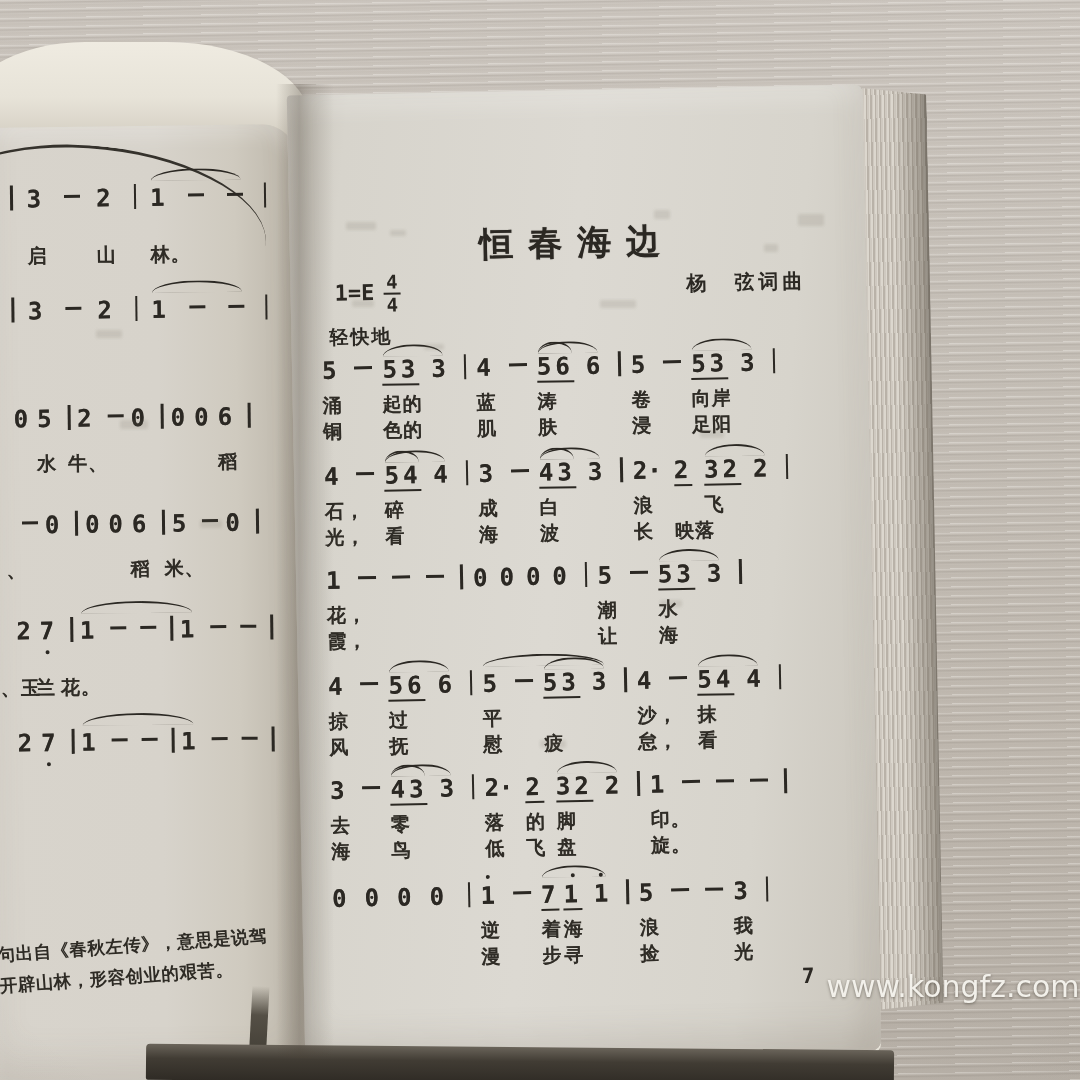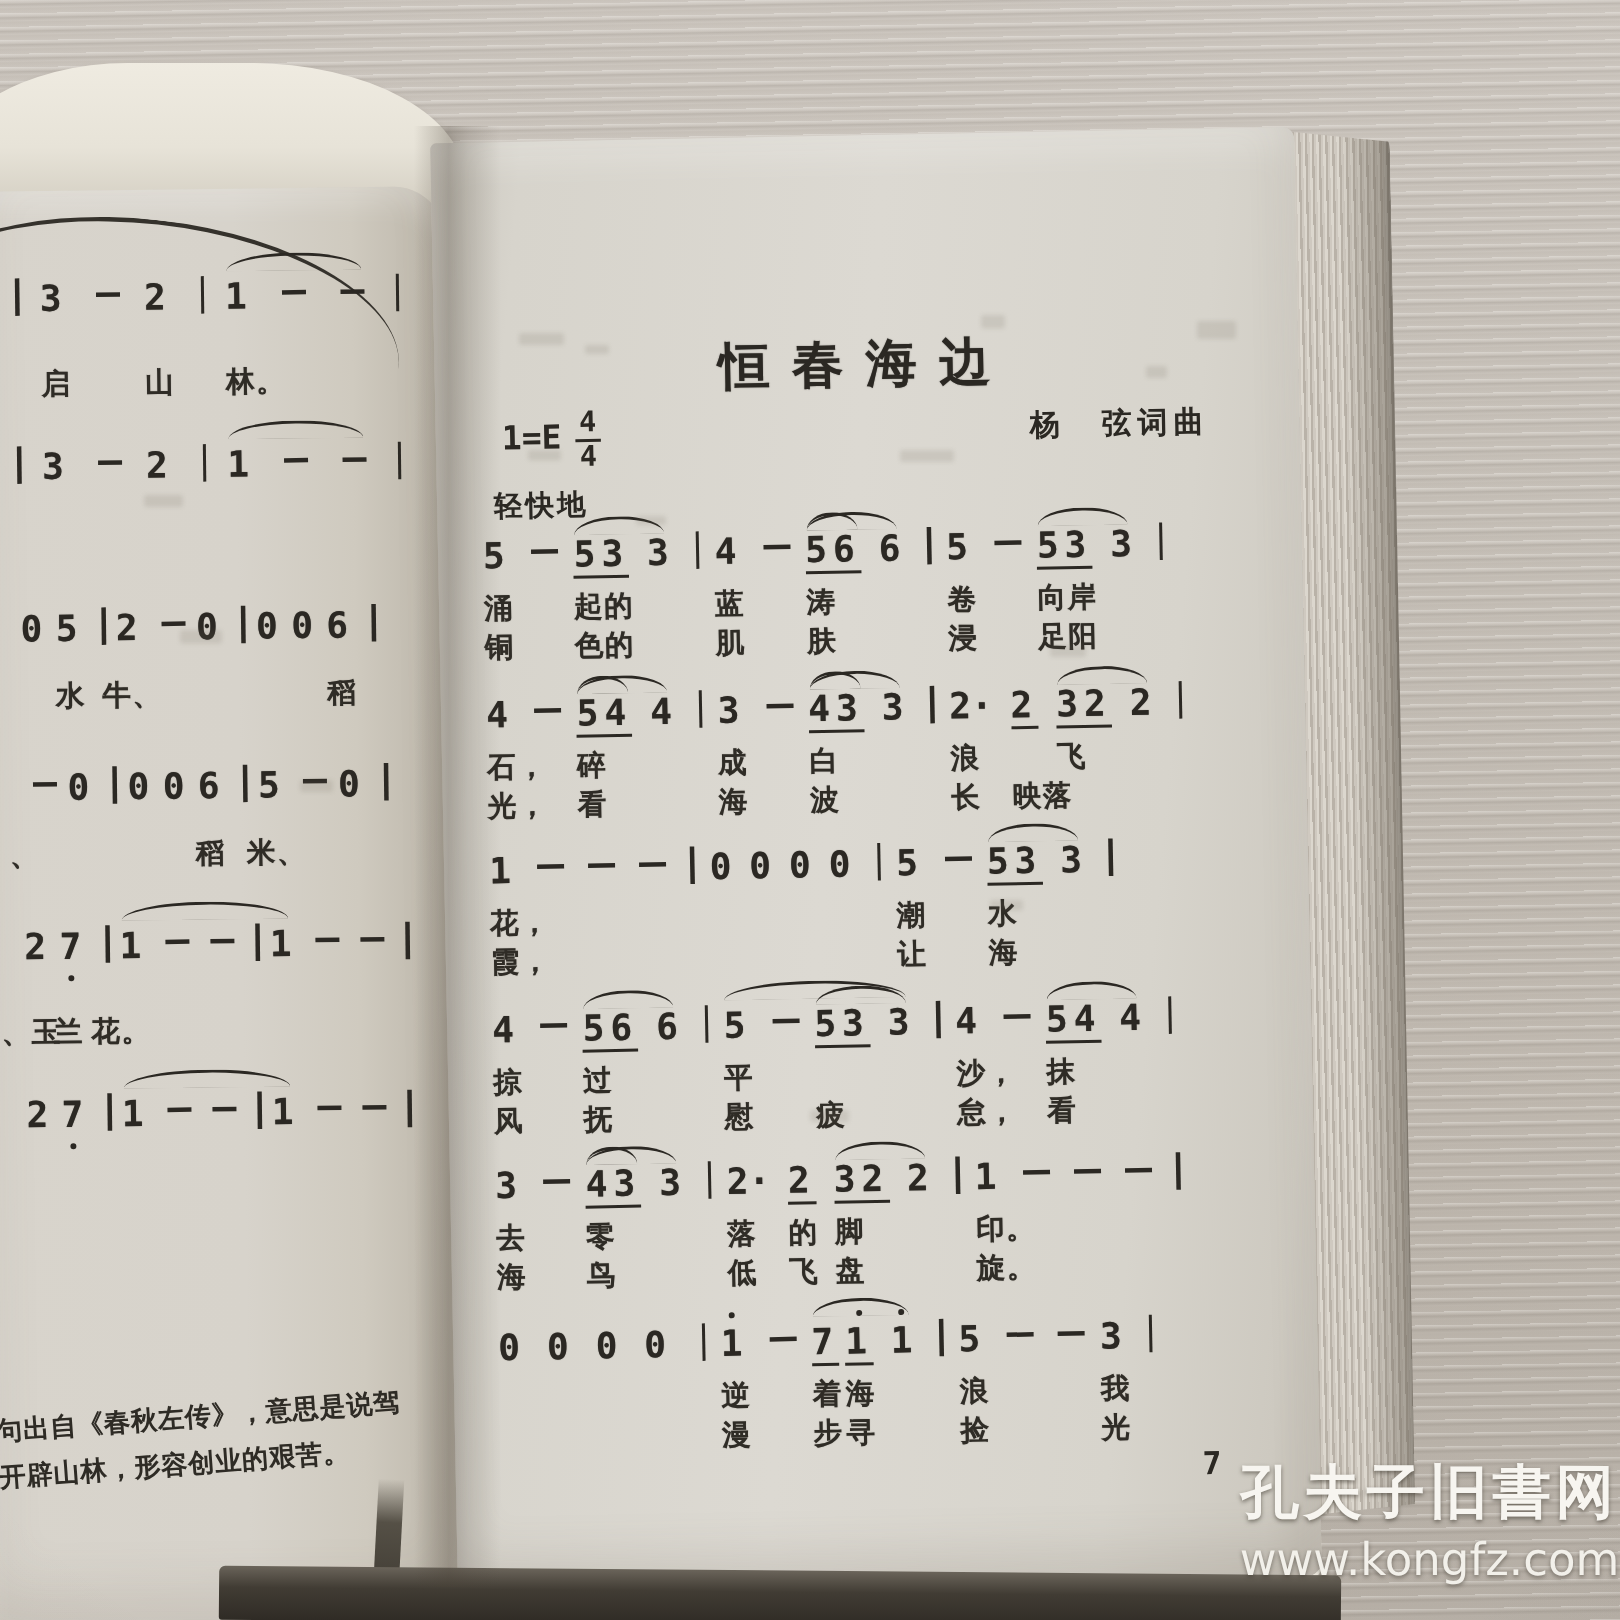--- a/index.html
+++ b/index.html
@@ -289,16 +289,15 @@
   <i class="ghost" style="left:700px;top:430px;width:24px;height:8px"></i>
   <i class="ghost" style="left:120px;top:420px;width:28px;height:9px"></i>
   <i class="ghost" style="left:200px;top:520px;width:22px;height:8px"></i>
   <i class="ghost" style="left:96px;top:330px;width:26px;height:8px"></i>
   <i class="ghost" style="left:540px;top:740px;width:26px;height:8px"></i>
   <i class="ghost" style="left:660px;top:600px;width:22px;height:7px"></i>
 
   <div class="vignette"></div>
 
   <div class="wm">
-    <div class="wm-cn">孔夫子旧書网</div>
     <div class="wm-url">www.kongfz.com</div>
   </div>
 </div>
 
 </body></html>

